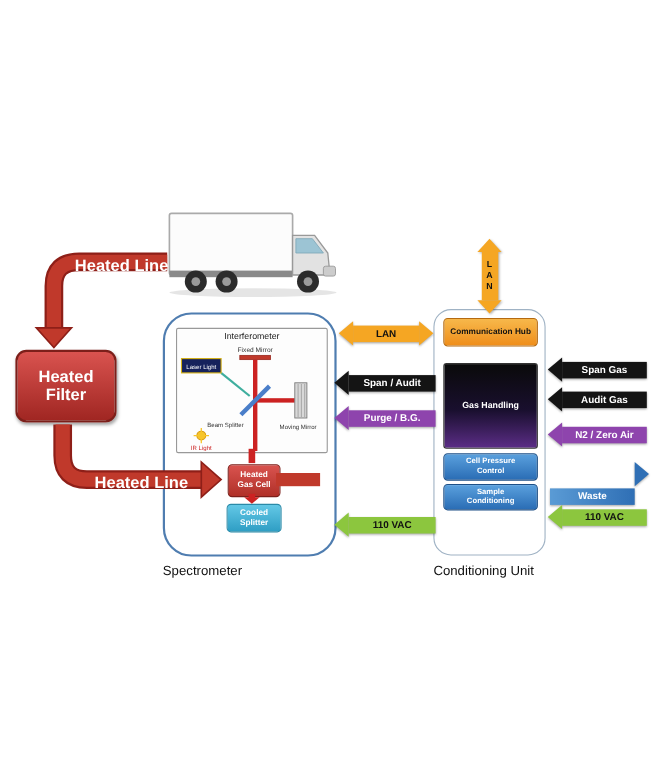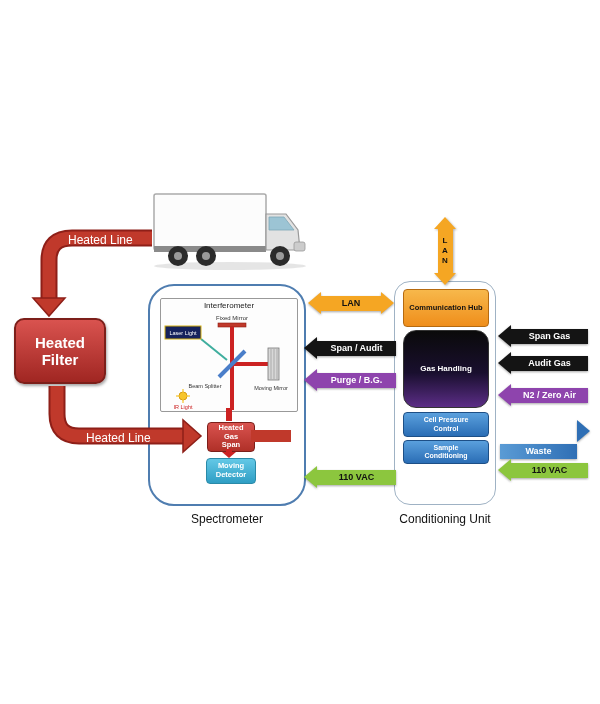--- a/index.html
+++ b/index.html
@@ -4,21 +4,21 @@
 <style>
   html,body{margin:0;padding:0;background:#fff;}
   #stage{position:relative;width:600px;height:704px;background:#ffffff;overflow:hidden;
          font-family:"Liberation Sans",sans-serif;}
 
   
   .roundbox{position:absolute;background:#fff;box-sizing:border-box;}
   #spectrometer-box{left:148px;top:284px;width:158px;height:222px;border:2px solid #4f7db0;border-radius:26px;z-index:1;padding-left:46px;}
   #conditioning-box{left:394px;top:281px;width:102px;height:224px;border:1.5px solid #9fb2c4;border-radius:16px;z-index:1;}
 
-  .caption{position:absolute;color:#111;font-size:12px;text-align:center;z-index:2;}
+  .caption{position:absolute;color:#111;font-size:12px;z-index:2;}
 
   
   .blk{position:absolute;box-sizing:border-box;display:flex;align-items:center;justify-content:center;
        text-align:center;border-radius:4px;z-index:2;}
   .blk .t{display:block;line-height:1.15;}
 
   
   #pc-box{left:418px;top:180px;width:54px;height:36px;border:1.5px solid #555;border-radius:6px;background:#fff;
           display:flex;align-items:center;justify-content:center;font-size:13px;font-weight:bold;color:#222;position:absolute;z-index:2;}
 
@@ -55,36 +55,36 @@
   #interf-svg text{font-family:"Liberation Sans",sans-serif;}
 
   #heated-gas-cell{left:57px;top:136px;width:48px;height:30px;background:linear-gradient(180deg,#d9534f,#b03028);
                    border:1px solid #7c1f1a;color:#fff;font-weight:bold;font-size:7.5px;}
   #heated-gas-cell .t{width:34px;margin:auto;}
   #cooled-detector{left:56px;top:172px;width:50px;height:26px;background:linear-gradient(180deg,#63c8e6,#2f9ec4);
                    border:1px solid #2a8aa8;color:#fff;font-weight:bold;font-size:7.5px;}
   #cooled-detector .t{width:40px;margin:auto;}
 
   
-  #comm-hub{left:8px;top:7px;width:86px;height:38px;background:linear-gradient(180deg,#f7b84b,#ef8e1b);
+  #comm-hub{left:8px;top:7px;width:86px;height:26px;background:linear-gradient(180deg,#f7b84b,#ef8e1b);
             border:1px solid #b56a10;color:#111;font-weight:bold;font-size:7.5px;}
   #gas-handling{left:8px;top:48px;width:86px;height:78px;background:linear-gradient(180deg,#0a0a0a 0%,#190f2e 55%,#5b2d86 100%);
-                border:1px solid #333;color:#fff;font-weight:bold;font-size:8px;border-radius:13px;}
+                border:1px solid #333;color:#fff;font-weight:bold;font-size:8px;border-radius:3px;}
   #cell-pressure{left:8px;top:130px;width:86px;height:25px;background:linear-gradient(180deg,#5aa0dd,#2a6db5);
                  border:1px solid #1d4f86;color:#fff;font-weight:bold;font-size:7px;}
   #cell-pressure .t{width:52px;margin:auto;}
   #sample-cond{left:8px;top:158px;width:86px;height:24px;background:linear-gradient(180deg,#5aa0dd,#2a6db5);
                border:1px solid #1d4f86;color:#fff;font-weight:bold;font-size:7px;}
   #sample-cond .t{width:48px;margin:auto;}
   #power-cond{left:8px;top:186px;width:86px;height:27px;background:linear-gradient(180deg,#a6d060,#7cb43a);
               border:1px solid #55801f;color:#fff;font-weight:bold;font-size:7.5px;text-shadow:0 1px 1px rgba(0,0,0,.3);}
   #power-cond .t{width:52px;margin:auto;}
 
   
-  .hl-label{position:absolute;color:#fff;font-weight:normal;font-size:12px;text-align:left;z-index:7;white-space:nowrap;}
+  .hl-label{position:absolute;color:#fff;font-weight:bold;font-size:15px;text-align:left;z-index:7;white-space:nowrap;}
 
   #overlay{position:absolute;left:0;top:0;z-index:5;pointer-events:none;}
   #truck{position:absolute;left:148px;top:186px;z-index:2;}
   #sample-stub{position:absolute;left:251px;top:430px;width:40px;height:12px;background:#c0392b;z-index:5;}
 </style>
 </head>
 <body>
 
 <div id="stage">
 
@@ -133,24 +133,24 @@
         <line x1="116" y1="37" x2="116" y2="67" stroke="#aaa" stroke-width="1"></line>
         <text x="110" y="78" font-size="5.5" fill="#333" text-anchor="middle">Moving Mirror</text>
         <text x="44" y="76" font-size="5.5" fill="#333" text-anchor="middle">Beam Splitter</text>
         <circle cx="22" cy="84" r="4" fill="#f7c52a" stroke="#d89c12" stroke-width="1"></circle>
         <line x1="22" y1="77" x2="22" y2="91" stroke="#f7c52a" stroke-width="1.2"></line>
         <line x1="15" y1="84" x2="29" y2="84" stroke="#f7c52a" stroke-width="1.2"></line>
         <text x="22" y="97" font-size="5.5" fill="#cc2222" text-anchor="middle">IR Light</text>
       </svg>
     </div>
     <div class="blk" id="heated-gas-cell">
-      <span class="t">Heated Gas Span</span>
+      <span class="t">Heated Gas Cell</span>
     </div>
     <div class="blk" id="cooled-detector">
-      <span class="t">Moving Detector</span>
+      <span class="t">Cooled Splitter</span>
     </div>
   </div>
   <div class="caption" style="left:148px;top:512px;width:158px;">Spectrometer</div>
 
   <div class="roundbox" id="conditioning-box">
     <div class="blk" id="comm-hub">
       <span class="t">Communication Hub</span>
     </div>
     <div class="blk" id="gas-handling">
       <span class="t">Gas Handling</span>

